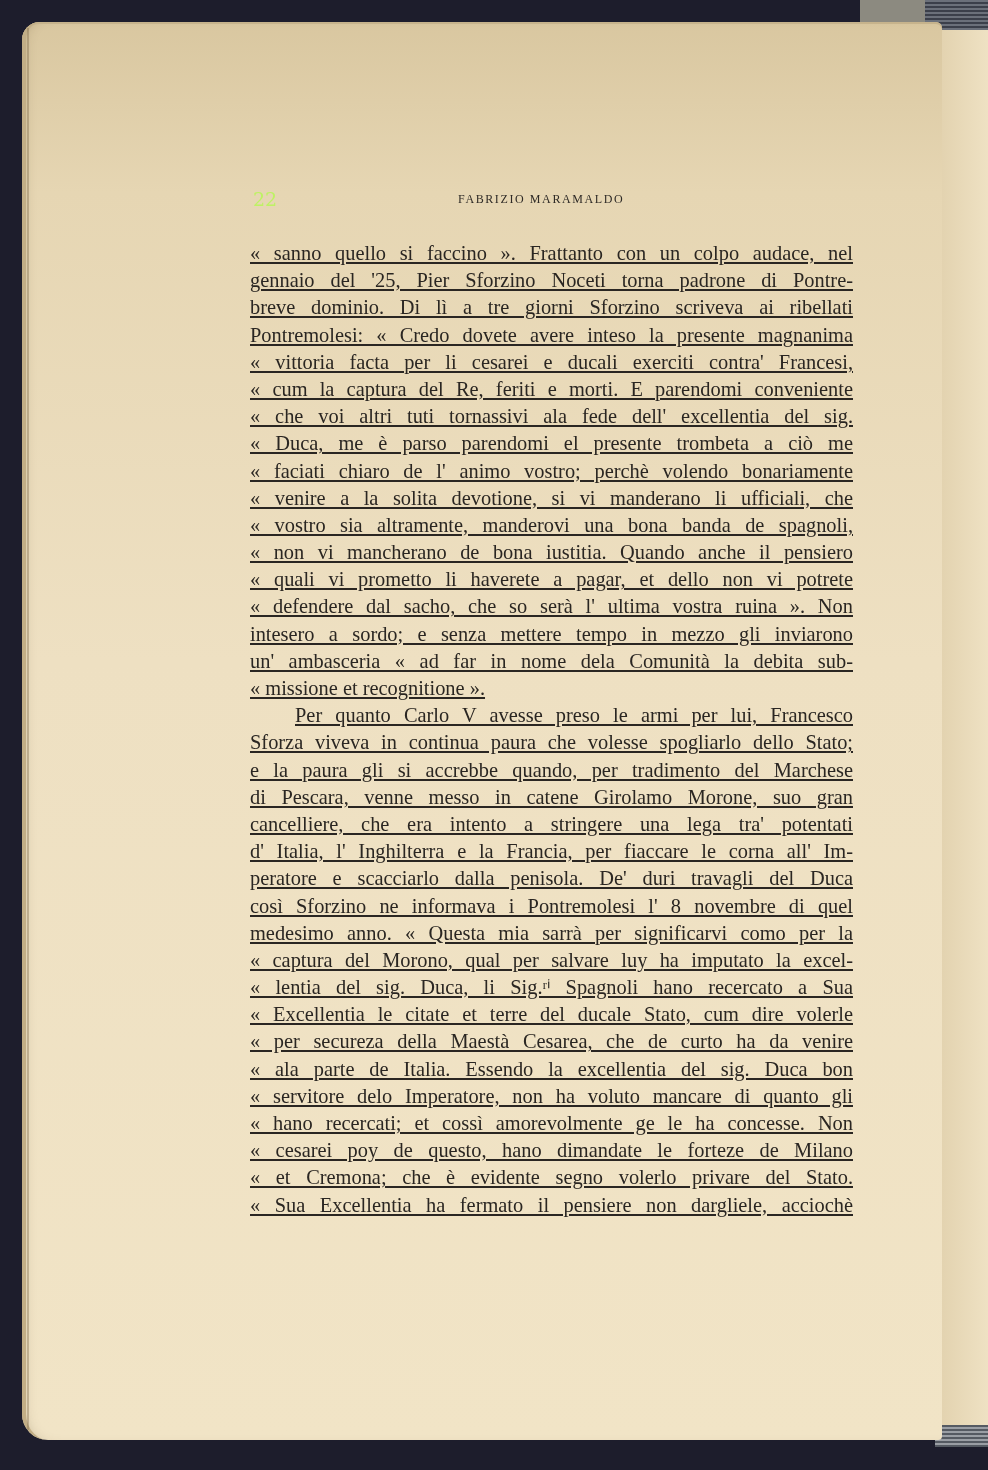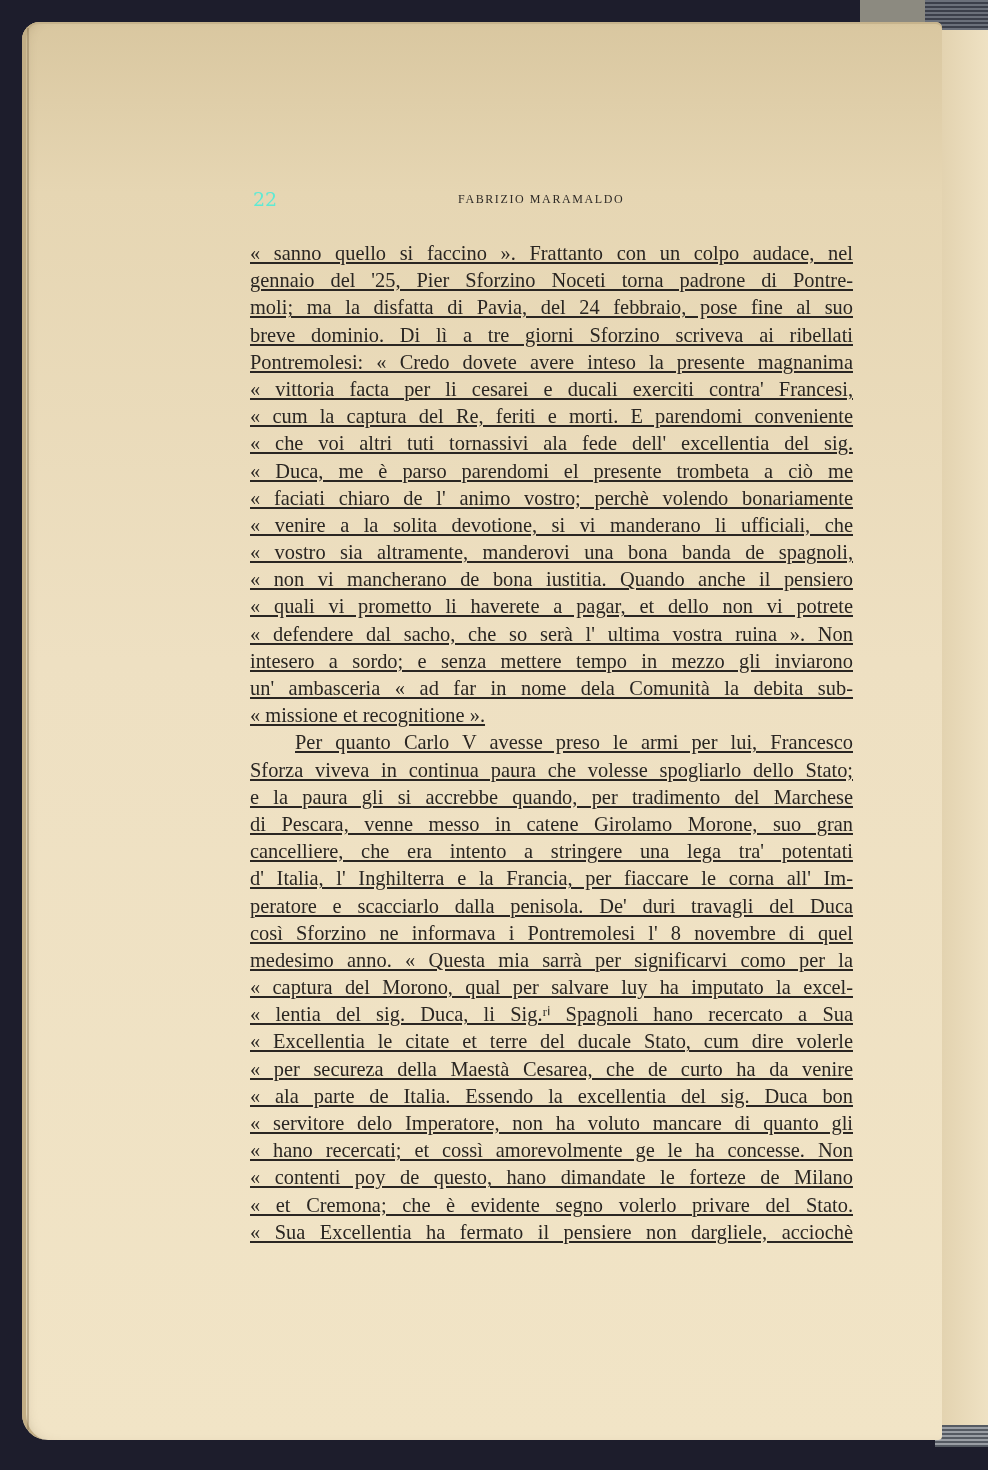--- a/index.html
+++ b/index.html
@@ -33,21 +33,21 @@
   .next-page {
     position: absolute; left: 940px; top: 30px; width: 48px; height: 1398px;
     background: linear-gradient(90deg, #e3d3b0, #efe2c4);
     border-left: 2px solid #6b5a3c;
   }
   .running-head {
     position: absolute; left: 253px; top: 188px; width: 600px; height: 26px;
   }
   .page-number {
     position: absolute; left: 0; top: 0;
-    font-family: "DejaVu Serif", serif; font-size: 19px; color: #5eead4;
+    font-family: "DejaVu Serif", serif; font-size: 19px; color: #bef264;
   }
   .header-title {
     position: absolute; left: 205px; top: 4px;
     font-family: "Liberation Serif", serif; font-size: 12px; letter-spacing: 1.6px; color: #2e2a26;
   }
   .body-text {
     position: absolute; left: 250px; top: 240px; width: 603px;
     font-family: "Liberation Serif", serif; font-size: 20.4px; line-height: 27.2px; color: #2a2622;
   }
   .line {
@@ -69,21 +69,20 @@
 
 <div class="running-head">
   <span class="page-number">22</span>
   <span class="header-title">FABRIZIO MARAMALDO</span>
 </div>
 
 <div class="body-text" id="body-text">
     <div>
       <span class="line">« sanno quello si faccino ». Frattanto con un colpo audace, nel</span>
       <span class="line">gennaio del '25, Pier Sforzino Noceti torna padrone di Pontre-</span>
-      <span class="line">moli; ma la disfatta di Pavia, del 24 febbraio, pose fine al suo</span>
       <span class="line">breve dominio. Di lì a tre giorni Sforzino scriveva ai ribellati</span>
       <span class="line">Pontremolesi: « Credo dovete avere inteso la presente magnanima</span>
       <span class="line">« vittoria facta per li cesarei e ducali exerciti contra' Francesi,</span>
       <span class="line">« cum la captura del Re, feriti e morti. E parendomi conveniente</span>
       <span class="line">« che voi altri tuti tornassivi ala fede dell' excellentia del sig.</span>
       <span class="line">« Duca, me è parso parendomi el presente trombeta a ciò me</span>
       <span class="line">« faciati chiaro de l' animo vostro; perchè volendo bonariamente</span>
       <span class="line">« venire a la solita devotione, si vi manderano li ufficiali, che</span>
       <span class="line">« vostro sia altramente, manderovi una bona banda de spagnoli,</span>
       <span class="line">« non vi mancherano de bona iustitia. Quando anche il pensiero</span>
@@ -103,17 +102,17 @@
       <span class="line">peratore e scacciarlo dalla penisola. De' duri travagli del Duca</span>
       <span class="line">così Sforzino ne informava i Pontremolesi l' 8 novembre di quel</span>
       <span class="line">medesimo anno. « Questa mia sarrà per significarvi como per la</span>
       <span class="line">« captura del Morono, qual per salvare luy ha imputato la excel-</span>
       <span class="line">« lentia del sig. Duca, li Sig.ʳⁱ Spagnoli hano recercato a Sua</span>
       <span class="line">« Excellentia le citate et terre del ducale Stato, cum dire volerle</span>
       <span class="line">« per secureza della Maestà Cesarea, che de curto ha da venire</span>
       <span class="line">« ala parte de Italia. Essendo la excellentia del sig. Duca bon</span>
       <span class="line">« servitore delo Imperatore, non ha voluto mancare di quanto gli</span>
       <span class="line">« hano recercati; et cossì amorevolmente ge le ha concesse. Non</span>
-      <span class="line">« contenti poy de questo, hano dimandate le forteze de Milano</span>
+      <span class="line">« cesarei poy de questo, hano dimandate le forteze de Milano</span>
       <span class="line">« et Cremona; che è evidente segno volerlo privare del Stato.</span>
       <span class="line">« Sua Excellentia ha fermato il pensiere non dargliele, acciochè</span>
     </div>
   </div>
 
 </body></html>

